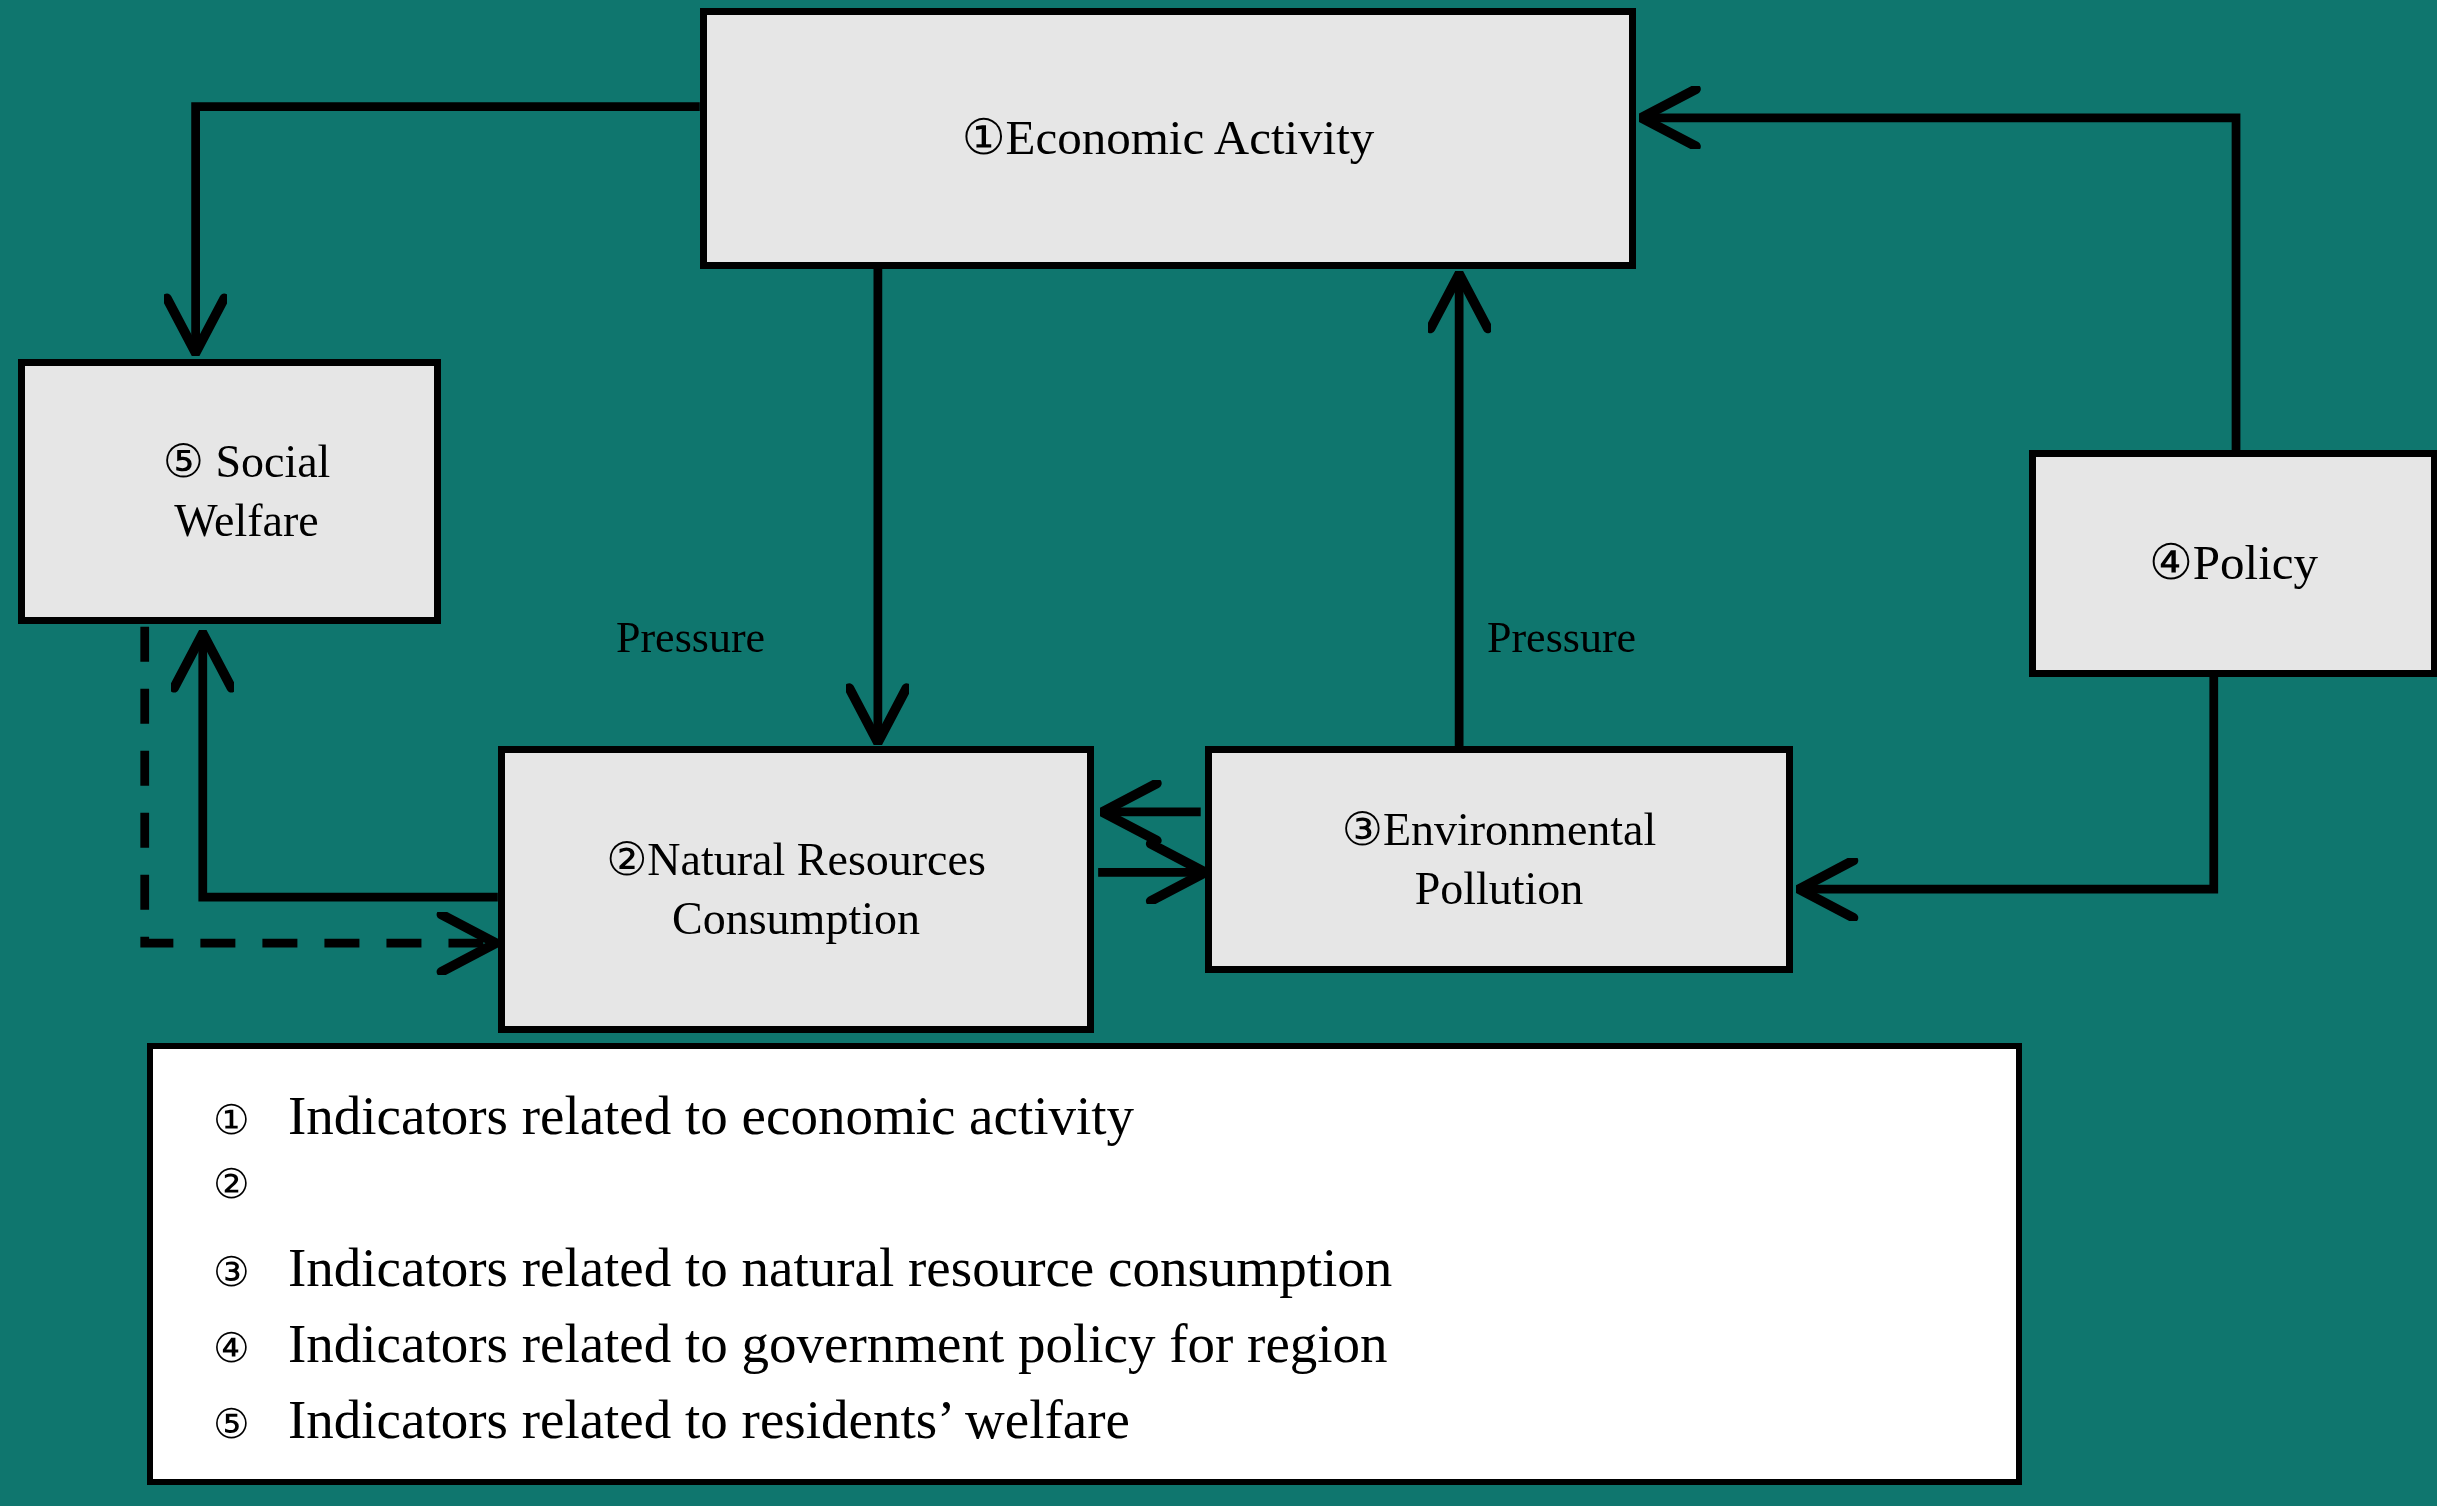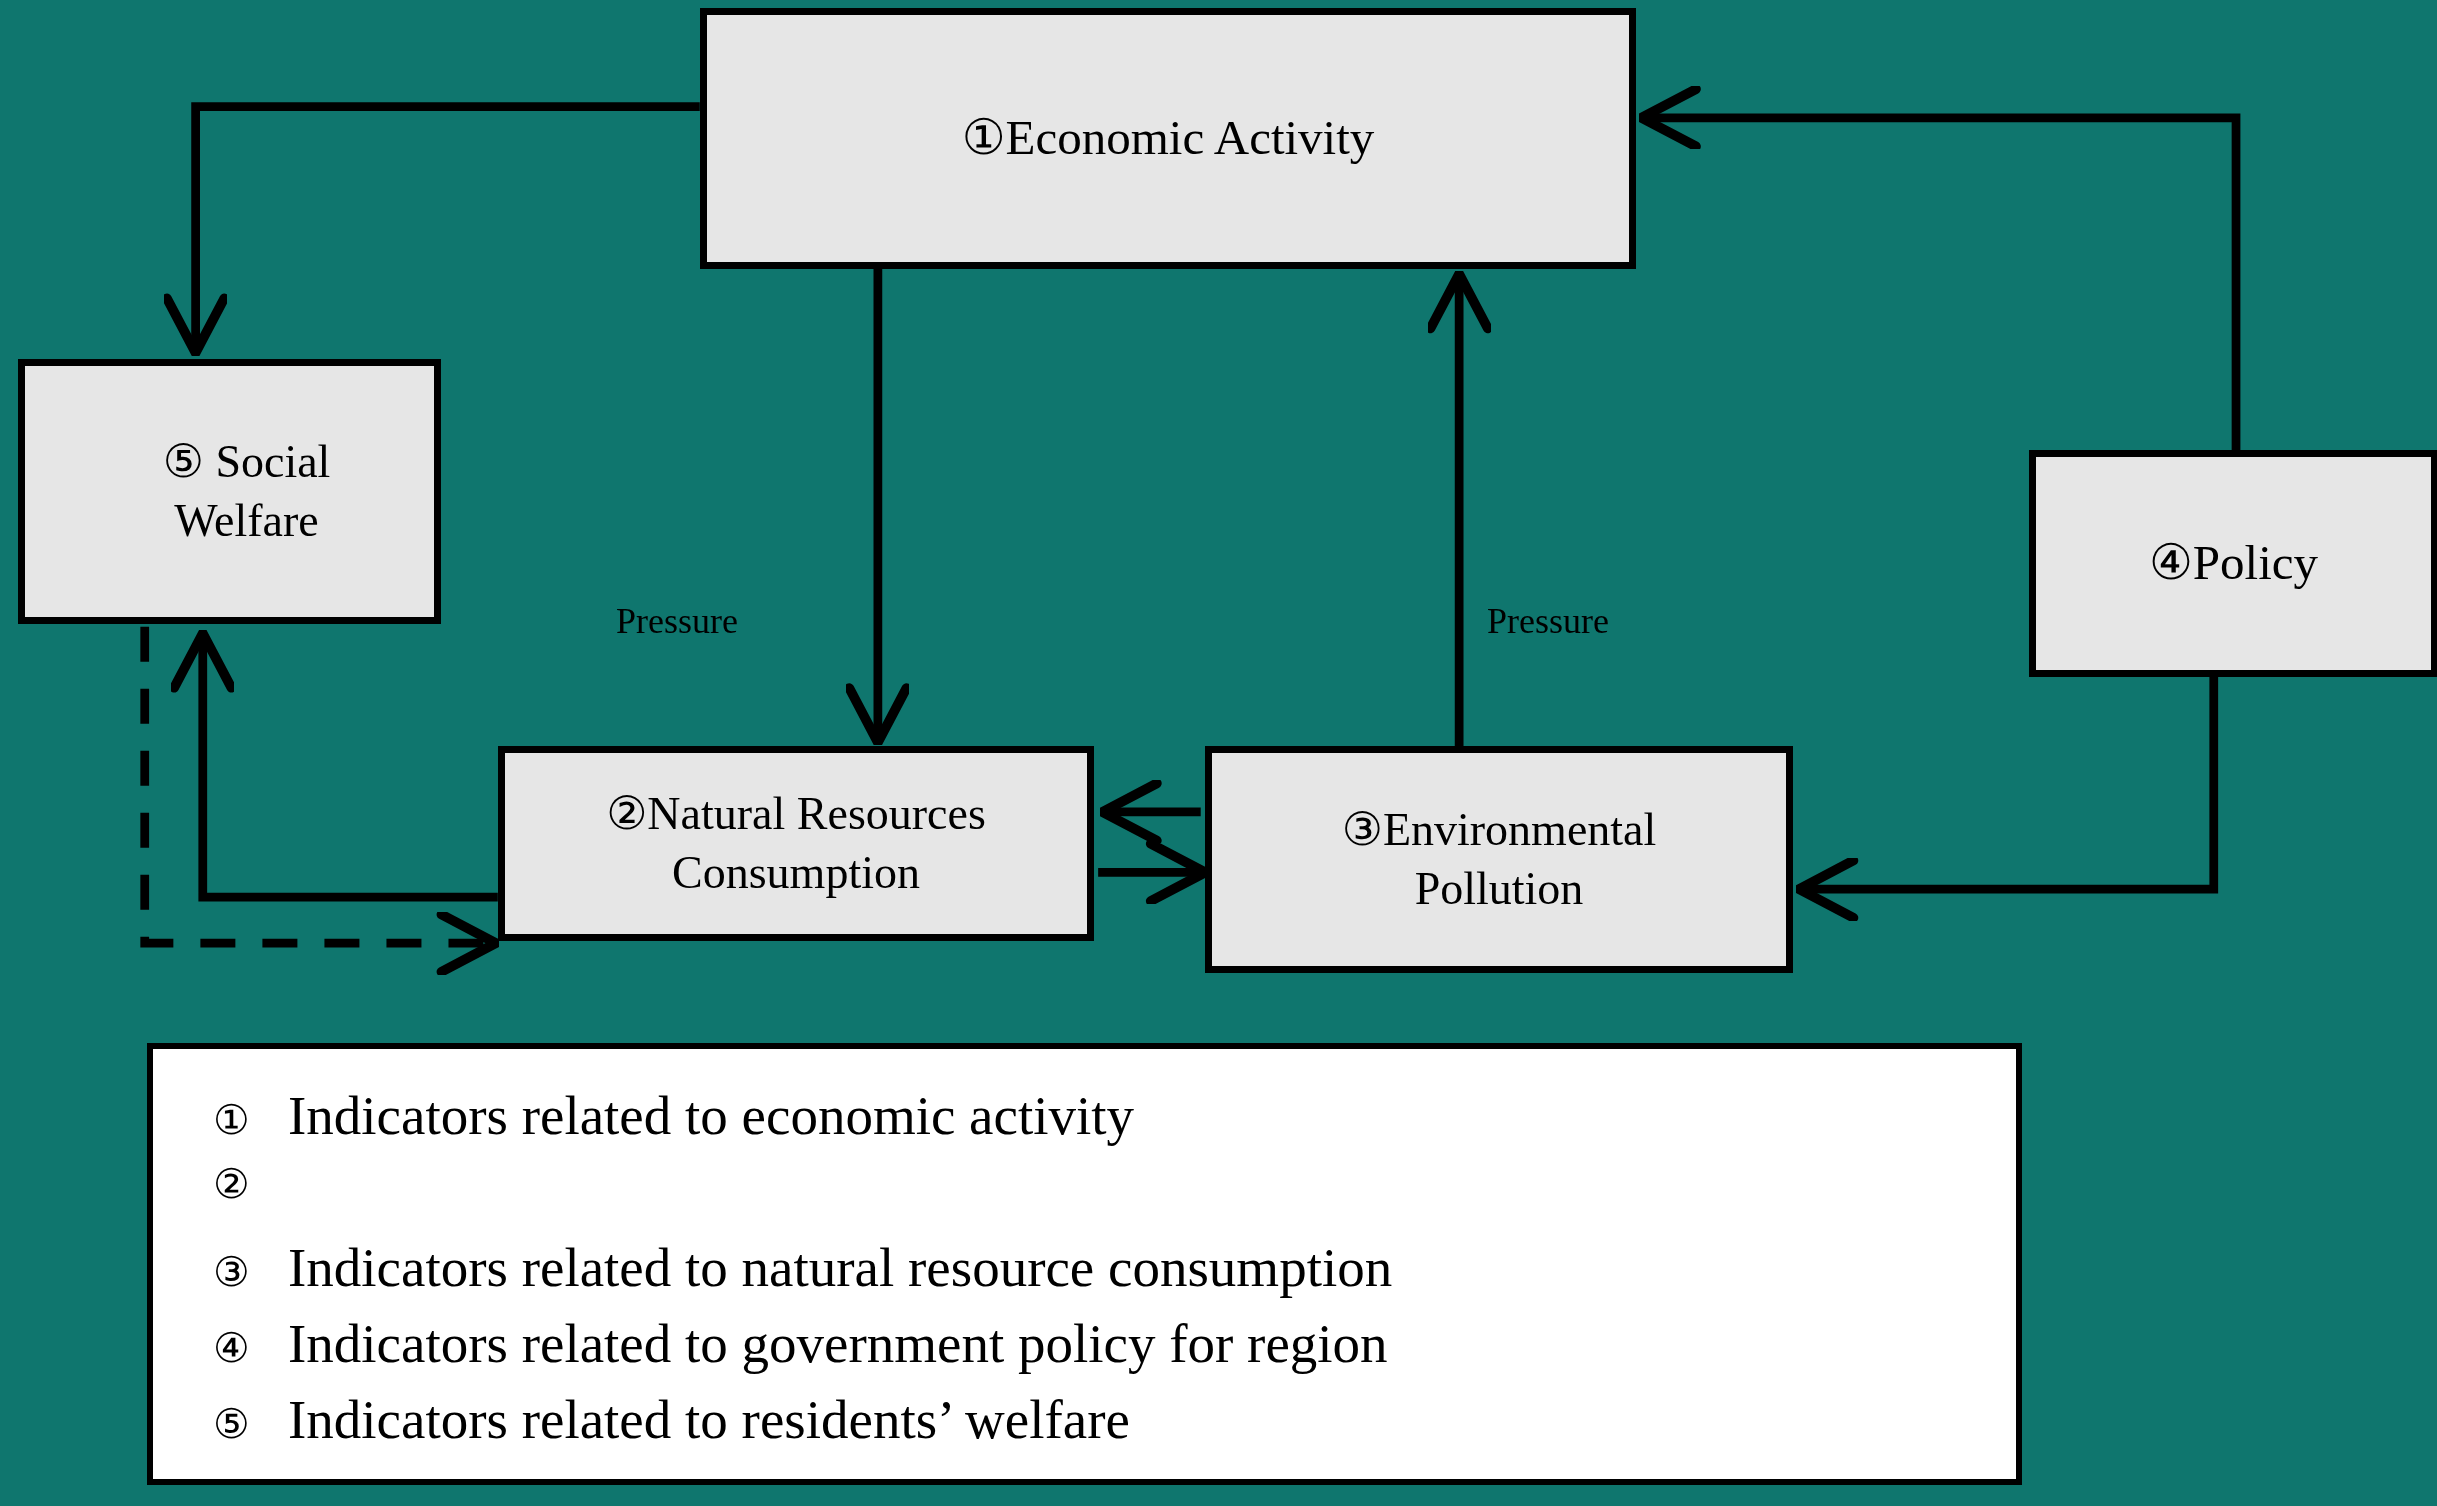--- a/index.html
+++ b/index.html
@@ -40,34 +40,35 @@
   .node-label {
     font-family: "Liberation Serif", "DejaVu Serif", serif;
     font-size: 46px;
     line-height: 1.28;
     color: #000000;
     white-space: pre-line;
     padding: 0 8px;
   }
   #node-economic-activity { left: 700px;  top: 8px;   width: 936px; height: 261px; }
   #node-social-welfare    { left: 17.5px;   top: 359px;  width: 423px;  height: 265px; padding-left: 35px; }
-  #node-natural-resources { left: 498px;  top: 746px;  width: 596px;  height: 195px; }
+  #node-natural-resources { left: 498px;  top: 746px;  width: 596px;  height: 287px; }
   #node-environmental-pollution { left: 1205px; top: 746px; width: 588px; height: 227px; }
   #node-policy            { left: 2029px; top: 450px;  width: 409px;  height: 227px; justify-content: center; }
 
   #node-economic-activity .node-label { font-size: 49px; }
   #node-policy .node-label { font-size: 49px; }
 
   .edge-label {
     position: absolute;
     font-family: "Liberation Serif", "DejaVu Serif", serif;
-    font-size: 36px;
+    font-size: 44px;
     color: #000000;
     white-space: nowrap;
     z-index: 4;
+    margin-top: 12px;
   }
   #edge-label-pressure-left  { left: 616px;  top: 600px; }
   #edge-label-pressure-right { left: 1487px; top: 600px; }
 
   #legend-panel {
     position: absolute;
     left: 147px;
     top: 1043px;
     width: 1875px;
     height: 442px;

